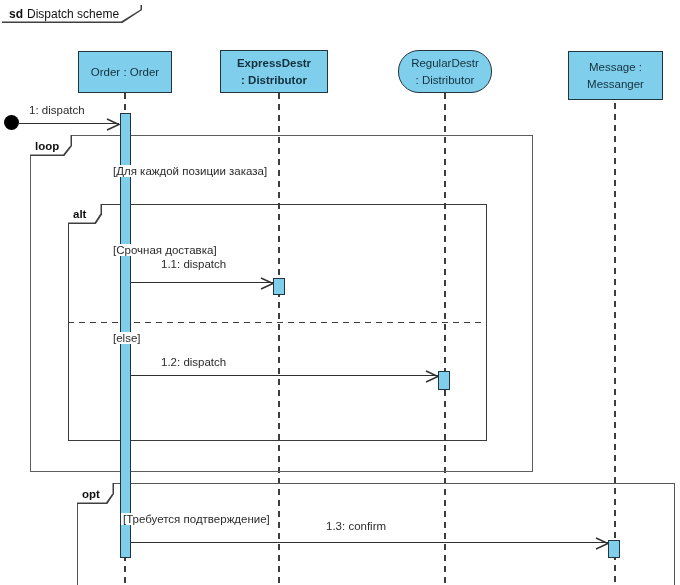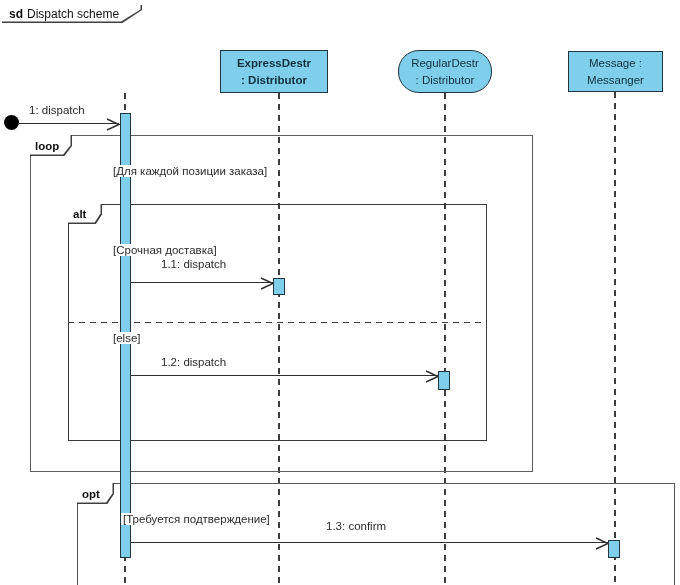--- a/index.html
+++ b/index.html
@@ -105,29 +105,32 @@
     <div class="bg"></div>
     <div class="fg"></div>
     <div class="ttl"><b>sd</b><span>Dispatch scheme</span></div>
   </div>
 
   <div class="lifeline" style="left:124px;top:93px;height:492px;"></div>
   <div class="lifeline" style="left:278px;top:93px;height:492px;"></div>
   <div class="lifeline" style="left:444px;top:93px;height:492px;"></div>
   <div class="lifeline" style="left:614px;top:92px;height:493px;"></div>
 
+  <div class="hbox" style="left:78px;top:51px;width:94px;height:42px;">
+    <span>Order : Order</span>
+  </div>
   <div class="hbox" style="left:220px;top:50px;width:108px;height:43px;font-weight:bold;">
     <span>ExpressDestr</span>
     <span>: Distributor</span>
   </div>
   <div class="hbox" style="left:398px;top:50px;width:94px;height:43px;border-radius:21px;">
     <span>RegularDestr</span>
     <span>: Distributor</span>
   </div>
-  <div class="hbox" style="left:568px;top:51px;width:95px;height:41px;">
+  <div class="hbox" style="left:568px;top:51px;width:95px;height:49px;">
     <span>Message :</span>
     <span>Messanger</span>
   </div>
 
   <div class="frame loop" style="left:30px;top:135px;width:503px;height:337px;"></div>
   <div class="pent" style="left:30px;top:135px;width:42px;height:21px;">
     <div class="bg"></div>
     <div class="fg"></div>
     <div class="op">loop</div>
   </div>

